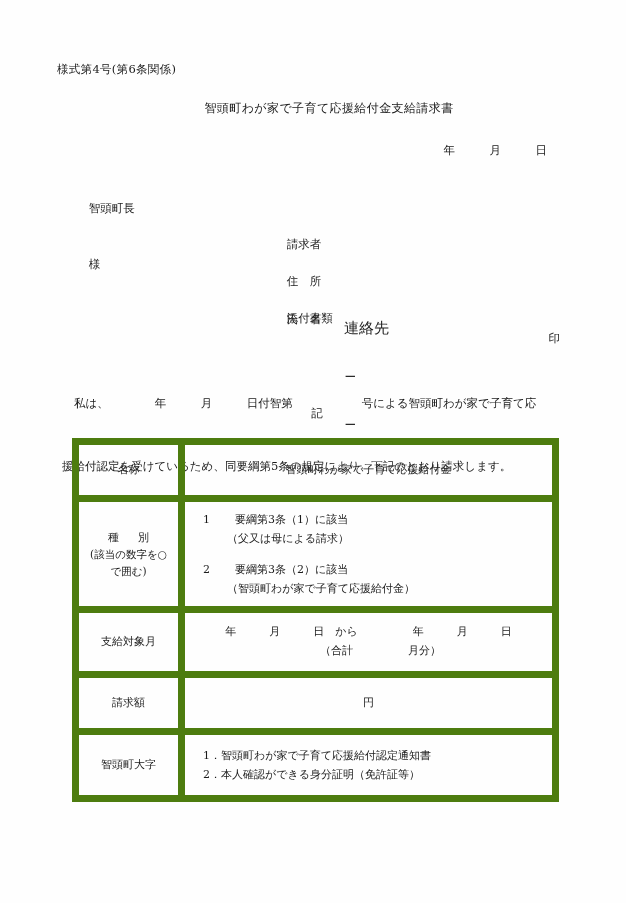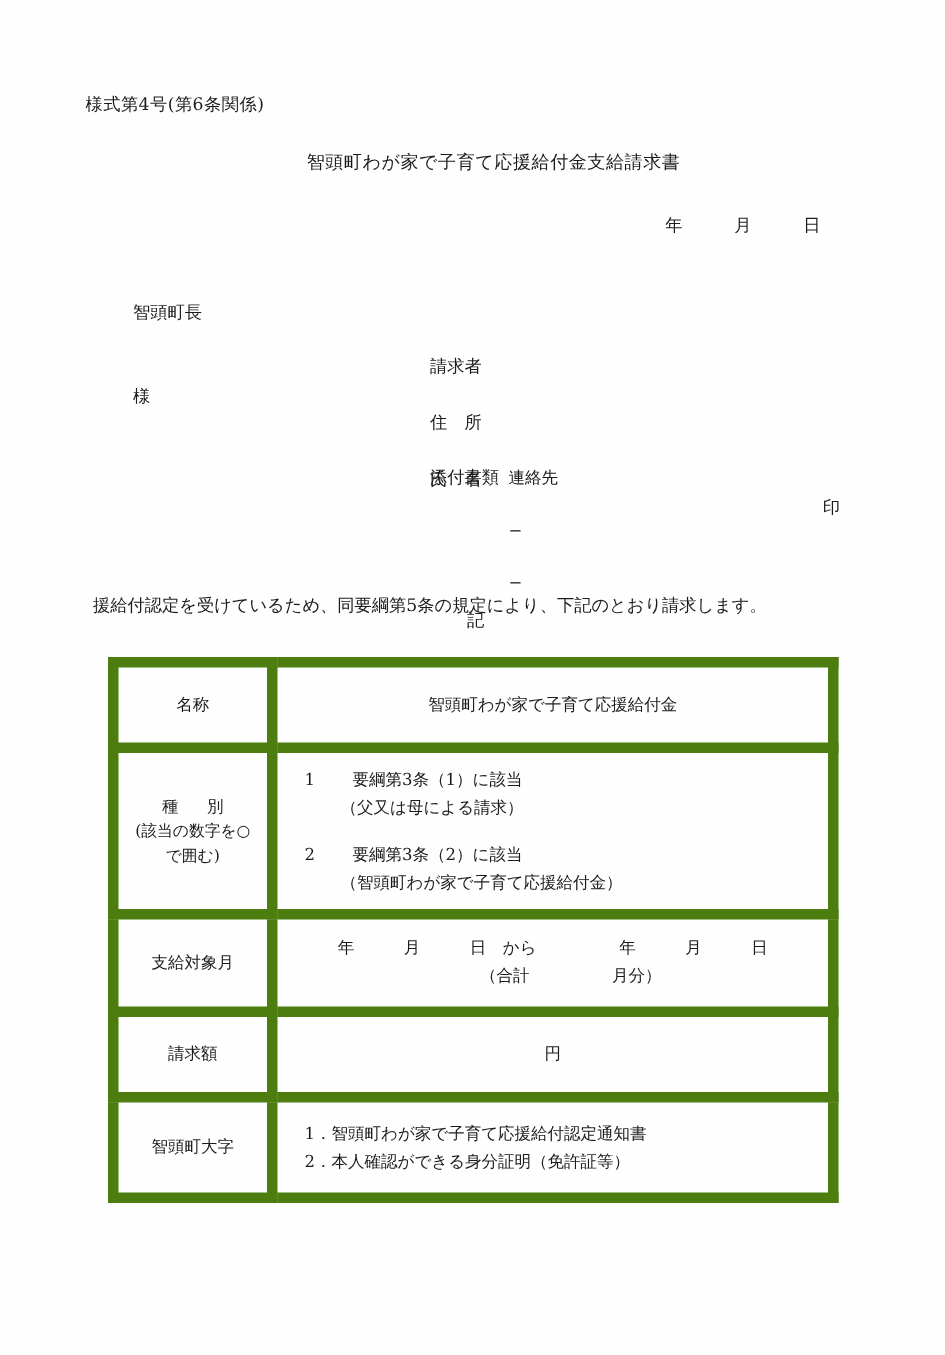--- a/index.html
+++ b/index.html
@@ -73,21 +73,21 @@
     top: 255px;
     font-size: 11.5px;
     width: 288px;
   }
   .claimant-name .seal {
     float: right;
   }
   .claimant-tel {
     left: 325px;
     top: 292px;
-    font-size: 11px;
+    font-size: 15px;
   }
 
   
   .body-para {
     left: 62px;
     top: 350px;
     width: 508px;
     font-size: 11.5px;
     line-height: 1.85;
   }
@@ -200,20 +200,21 @@
 
   <div class="abs claimant-tel">
     <span>連絡先</span>
     <span class="sp6"></span>
     <span>−</span>
     <span class="sp5"></span>
     <span>−</span>
   </div>
 
   <div class="abs body-para">
+    <span class="l1">私は、　　　　年　　　月　　　日付智第　　　　　　号による智頭町わが家で子育て応</span>
     <span class="l2">援給付認定を受けているため、同要綱第5条の規定により、下記のとおり請求します。</span>
   </div>
 
   <div class="abs ki">記</div>
 
   <table class="form-table">
     <tbody>
       <tr class="row-name">
         <td class="label">名称</td>
         <td class="value-center">智頭町わが家で子育て応援給付金</td>

